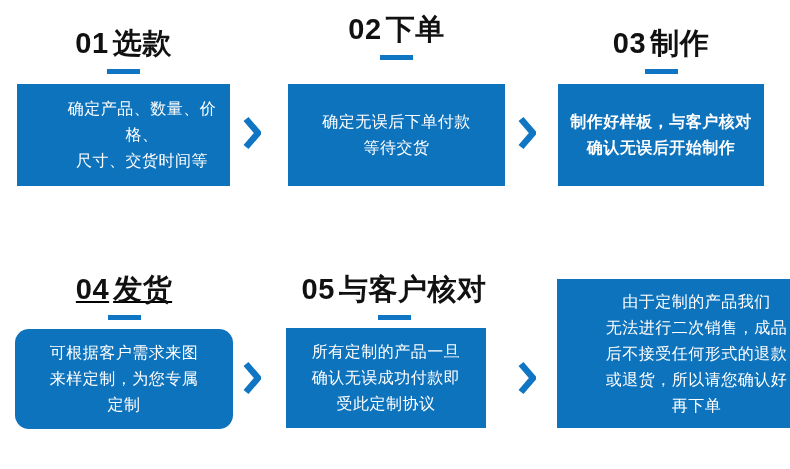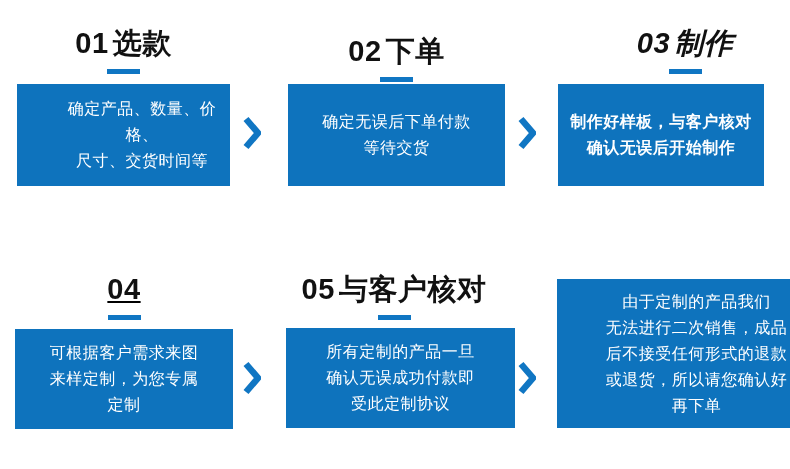--- a/index.html
+++ b/index.html
@@ -54,30 +54,30 @@
     text-align: center;
   }
   .step-body {
     font-size: 16px;
     line-height: 26px;
     white-space: pre-line;
     letter-spacing: 0.5px;
   }
   
   .h1 { left: 17px;  top: 26px;  width: 213px; }
-  .h2 { left: 288px; top: 34px;  width: 217px; }
-  .h3 { left: 582px; top: 26px;  width: 206px; font-style: italic; }
+  .h2 { left: 288px; top: 12px;  width: 217px; }
+  .h3 { left: 558px; top: 26px;  width: 206px; }
   .b1 { left: 17px;  top: 84px;  width: 213px; height: 102px; padding-left: 37px; }
   .b2 { left: 288px; top: 84px;  width: 217px; height: 102px; }
   .b3 { left: 558px; top: 84px;  width: 206px; height: 102px; font-weight: bold; }
   
   .h4 { left: 15px;  top: 272px; width: 218px; text-decoration: underline; }
   .h5 { left: 286px; top: 272px; width: 216px; }
-  .b4 { left: 15px;  top: 329px; width: 218px; height: 100px; }
-  .b5 { left: 286px; top: 328px; width: 229px; height: 100px; }
+  .b4 { left: 15px;  top: 329px; width: 218px; height: 100px; border-radius: 14px; }
+  .b5 { left: 286px; top: 328px; width: 200px; height: 100px; }
   .b6 { left: 557px; top: 279px; width: 245px; height: 149px; padding-left: 34px; }
   
   .chev { position: absolute; width: 18px; height: 36px; }
   .chev path {
     stroke: var(--accent-blue);
     stroke-width: 6.5;
     fill: none;
     stroke-linejoin: miter;
     stroke-linecap: butt;
   }
@@ -131,20 +131,21 @@
     <div class="title-underline"></div>
   </div>
   <div class="step-box b3">
     <div class="step-body">制作好样板，与客户核对
 确认无误后开始制作</div>
   </div>
 
   <div class="step-header h4">
     <div class="title-row">
       <span>04</span>
+      <span>发货</span>
     </div>
     <div class="title-underline"></div>
   </div>
   <div class="step-box b4">
     <div class="step-body">可根据客户需求来图
 来样定制，为您专属
 定制</div>
   </div>
 
   <svg class="chev a3" viewBox="0 0 18 36">

